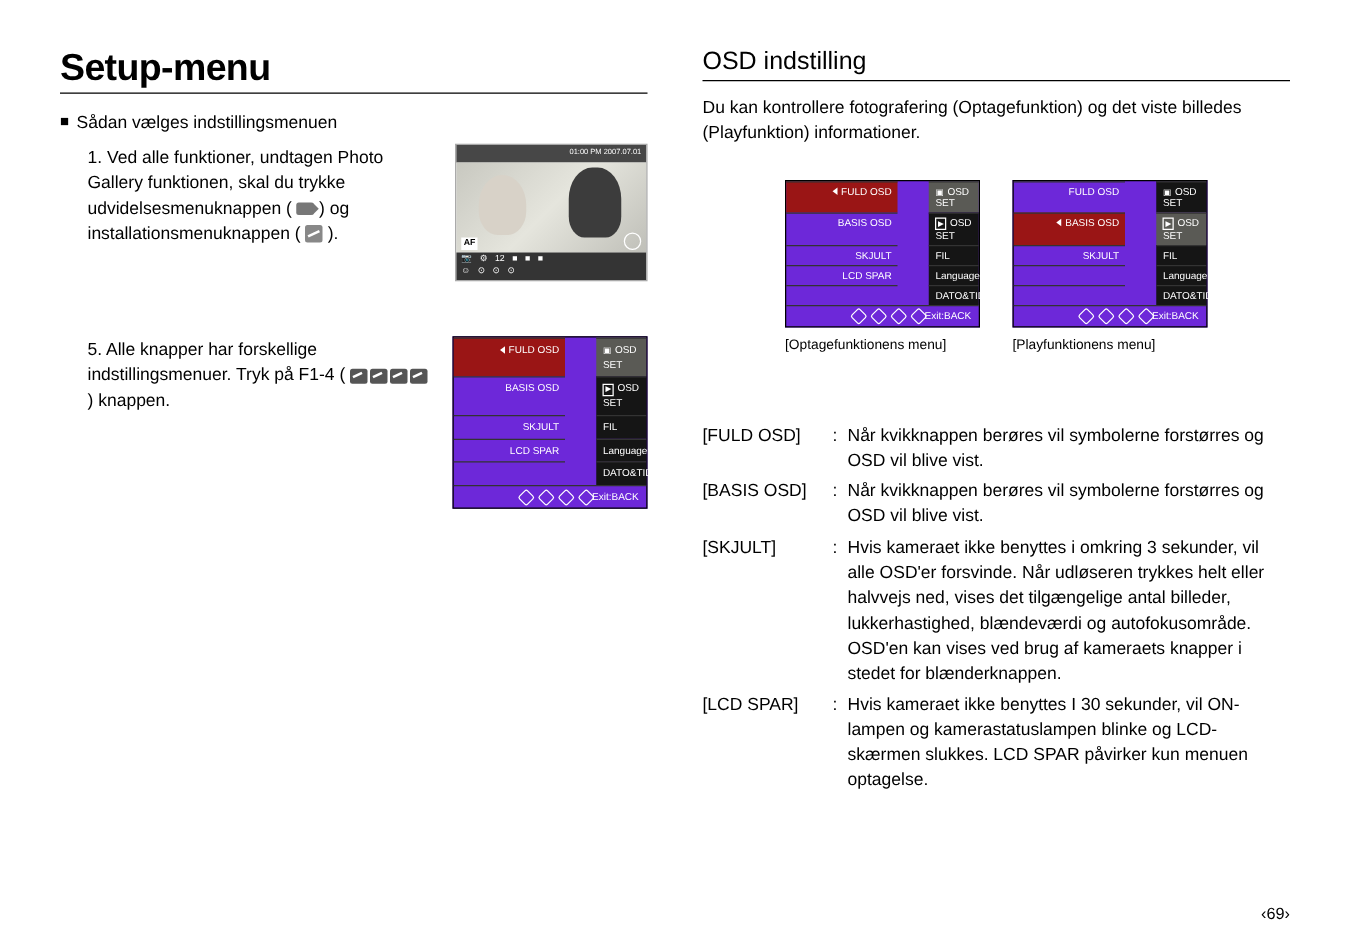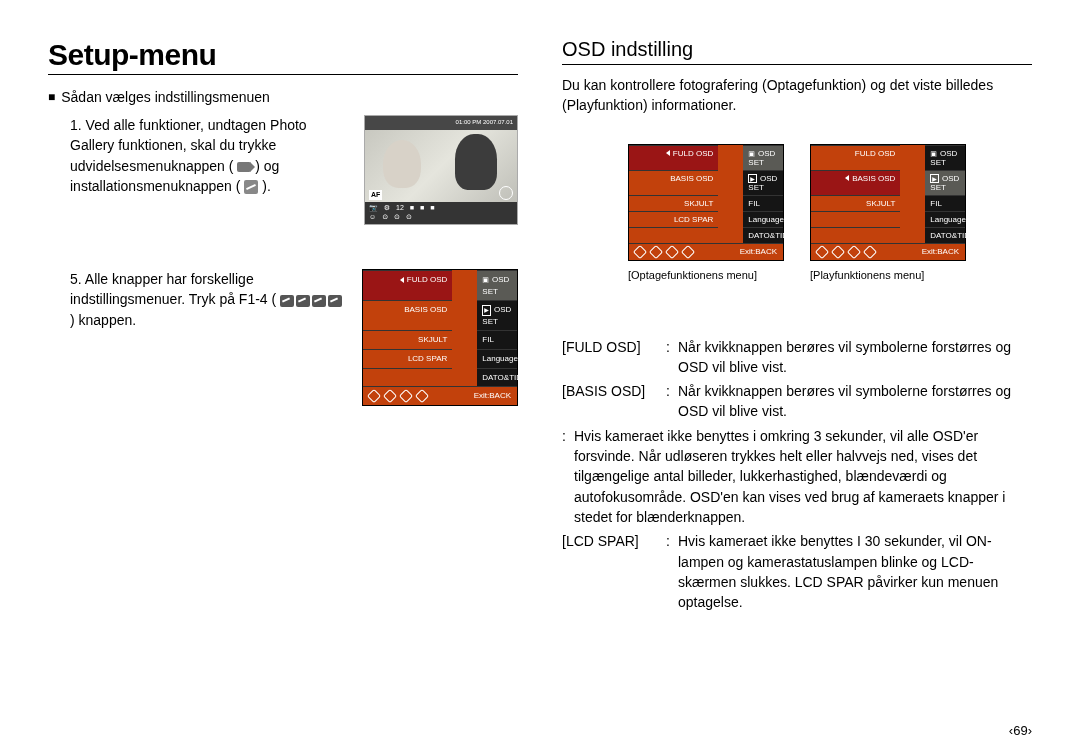--- a/index.html
+++ b/index.html
@@ -49,30 +49,30 @@
   .photo-sim .topbar { position:absolute; top:0; left:0; right:0; height:14px; background:rgba(0,0,0,0.7); color:#fff; font-size:6px; text-align:right; padding:2px 4px;}
   .photo-sim .people { position:absolute; top:14px; left:0; right:0; bottom:22px; background: linear-gradient(135deg,#c8c8c0 0%, #e5e5dd 50%, #bfbfb8 100%);}
   .photo-sim .people::after{ content:""; position:absolute; left:18px; top:10px; width:38px; height:48px; background:#d8d2c8; border-radius:50% 50% 40% 40%;}
   .photo-sim .people::before{ content:""; position:absolute; right:20px; top:4px; width:42px; height:56px; background:#3c3c3c; border-radius:45% 45% 30% 30%;}
   .photo-sim .bot { position:absolute; bottom:0; left:0; right:0; height:22px; background:rgba(0,0,0,0.78); color:#fff; font-size:7px; padding:2px 4px;}
   .photo-sim .bot .row{ display:flex; gap:6px; align-items:center; height:9px;}
   .photo-sim .af { position:absolute; left:4px; bottom:24px; background:#fff; color:#000; font-size:7px; font-weight:bold; padding:0 2px;}
   .photo-sim .tool { position:absolute; right:4px; bottom:24px; width:14px; height:14px; border:1.4px solid #fff; border-radius:50%;}
 
   .lcd-menu {
-    width: 156px; background:#c2410c; color:#fff; font-size:8px; border:1px solid #000;
+    width: 156px; background:#6d28d9; color:#fff; font-size:8px; border:1px solid #000;
     flex: 0 0 auto;
   }
   .lcd-grid { display:grid; grid-template-columns: 58% 42%; }
   .lcd-grid div { padding:3px 5px; border-top:1px solid #333; }
   .lcd-grid .left { text-align:right; }
   .lcd-grid .right { text-align:left; background:#151515;margin-left:25px; }
   .lcd-grid .hl-left { background:#9a1515; }
   .lcd-grid .hl-right { background:#5a5a55; }
-  .lcd-foot { display:flex; justify-content:space-between; align-items:center; padding:3px 6px; border-top:1px solid #333;}
+  .lcd-foot { display:flex; justify-content:flex-end; align-items:center; padding:3px 6px; border-top:1px solid #333;}
   .lcd-foot .icons { display:flex; gap:6px; }
   .tool-ico-sm { width:10px; height:10px; border:1px solid #fff; border-radius:2px; transform: rotate(45deg);}
   .camera-icn::before{content:"\25A3"; font-size:7px; margin-right:3px; color:#fff;}
   .play-icn::before{content:"\25B6"; font-size:6px; margin-right:3px; color:#fff; display:inline-block; border:1px solid #fff; padding:0 1px;}
   .indicator-tri{ width:0; height:0; border-top:3px solid transparent; border-bottom:3px solid transparent; border-right:4px solid #fff; display:inline-block; margin-right:3px; vertical-align:middle;}
 
   .step2-wrap { display:flex; gap:18px; align-items:flex-start;}
   .step2-text { flex:1; }
 
   .desc { font-size:14px; line-height:1.45; margin-bottom: 28px;}
@@ -257,20 +257,21 @@
         <div class="def-key">[FULD OSD]</div>
         <div class="def-sep">:</div>
         <div class="def-val">Når kvikknappen berøres vil symbolerne forstørres og OSD vil blive vist.</div>
       </div>
       <div class="def-row">
         <div class="def-key">[BASIS OSD]</div>
         <div class="def-sep">:</div>
         <div class="def-val">Når kvikknappen berøres vil symbolerne forstørres og OSD vil blive vist.</div>
       </div>
       <div class="def-row">
+        <div class="def-key">[SKJULT]</div>
         <div class="def-sep">:</div>
         <div class="def-val">Hvis kameraet ikke benyttes i omkring 3 sekunder, vil alle OSD'er forsvinde. Når udløseren trykkes helt eller halvvejs ned, vises det tilgængelige antal billeder, lukkerhastighed, blændeværdi og autofokusområde. OSD'en kan vises ved brug af kameraets knapper i stedet for blænderknappen.</div>
       </div>
       <div class="def-row">
         <div class="def-key">[LCD SPAR]</div>
         <div class="def-sep">:</div>
         <div class="def-val">Hvis kameraet ikke benyttes I 30 sekunder, vil ON-lampen og kamerastatuslampen blinke og LCD-skærmen slukkes. LCD SPAR påvirker kun menuen optagelse.</div>
       </div>
     </div>
 

